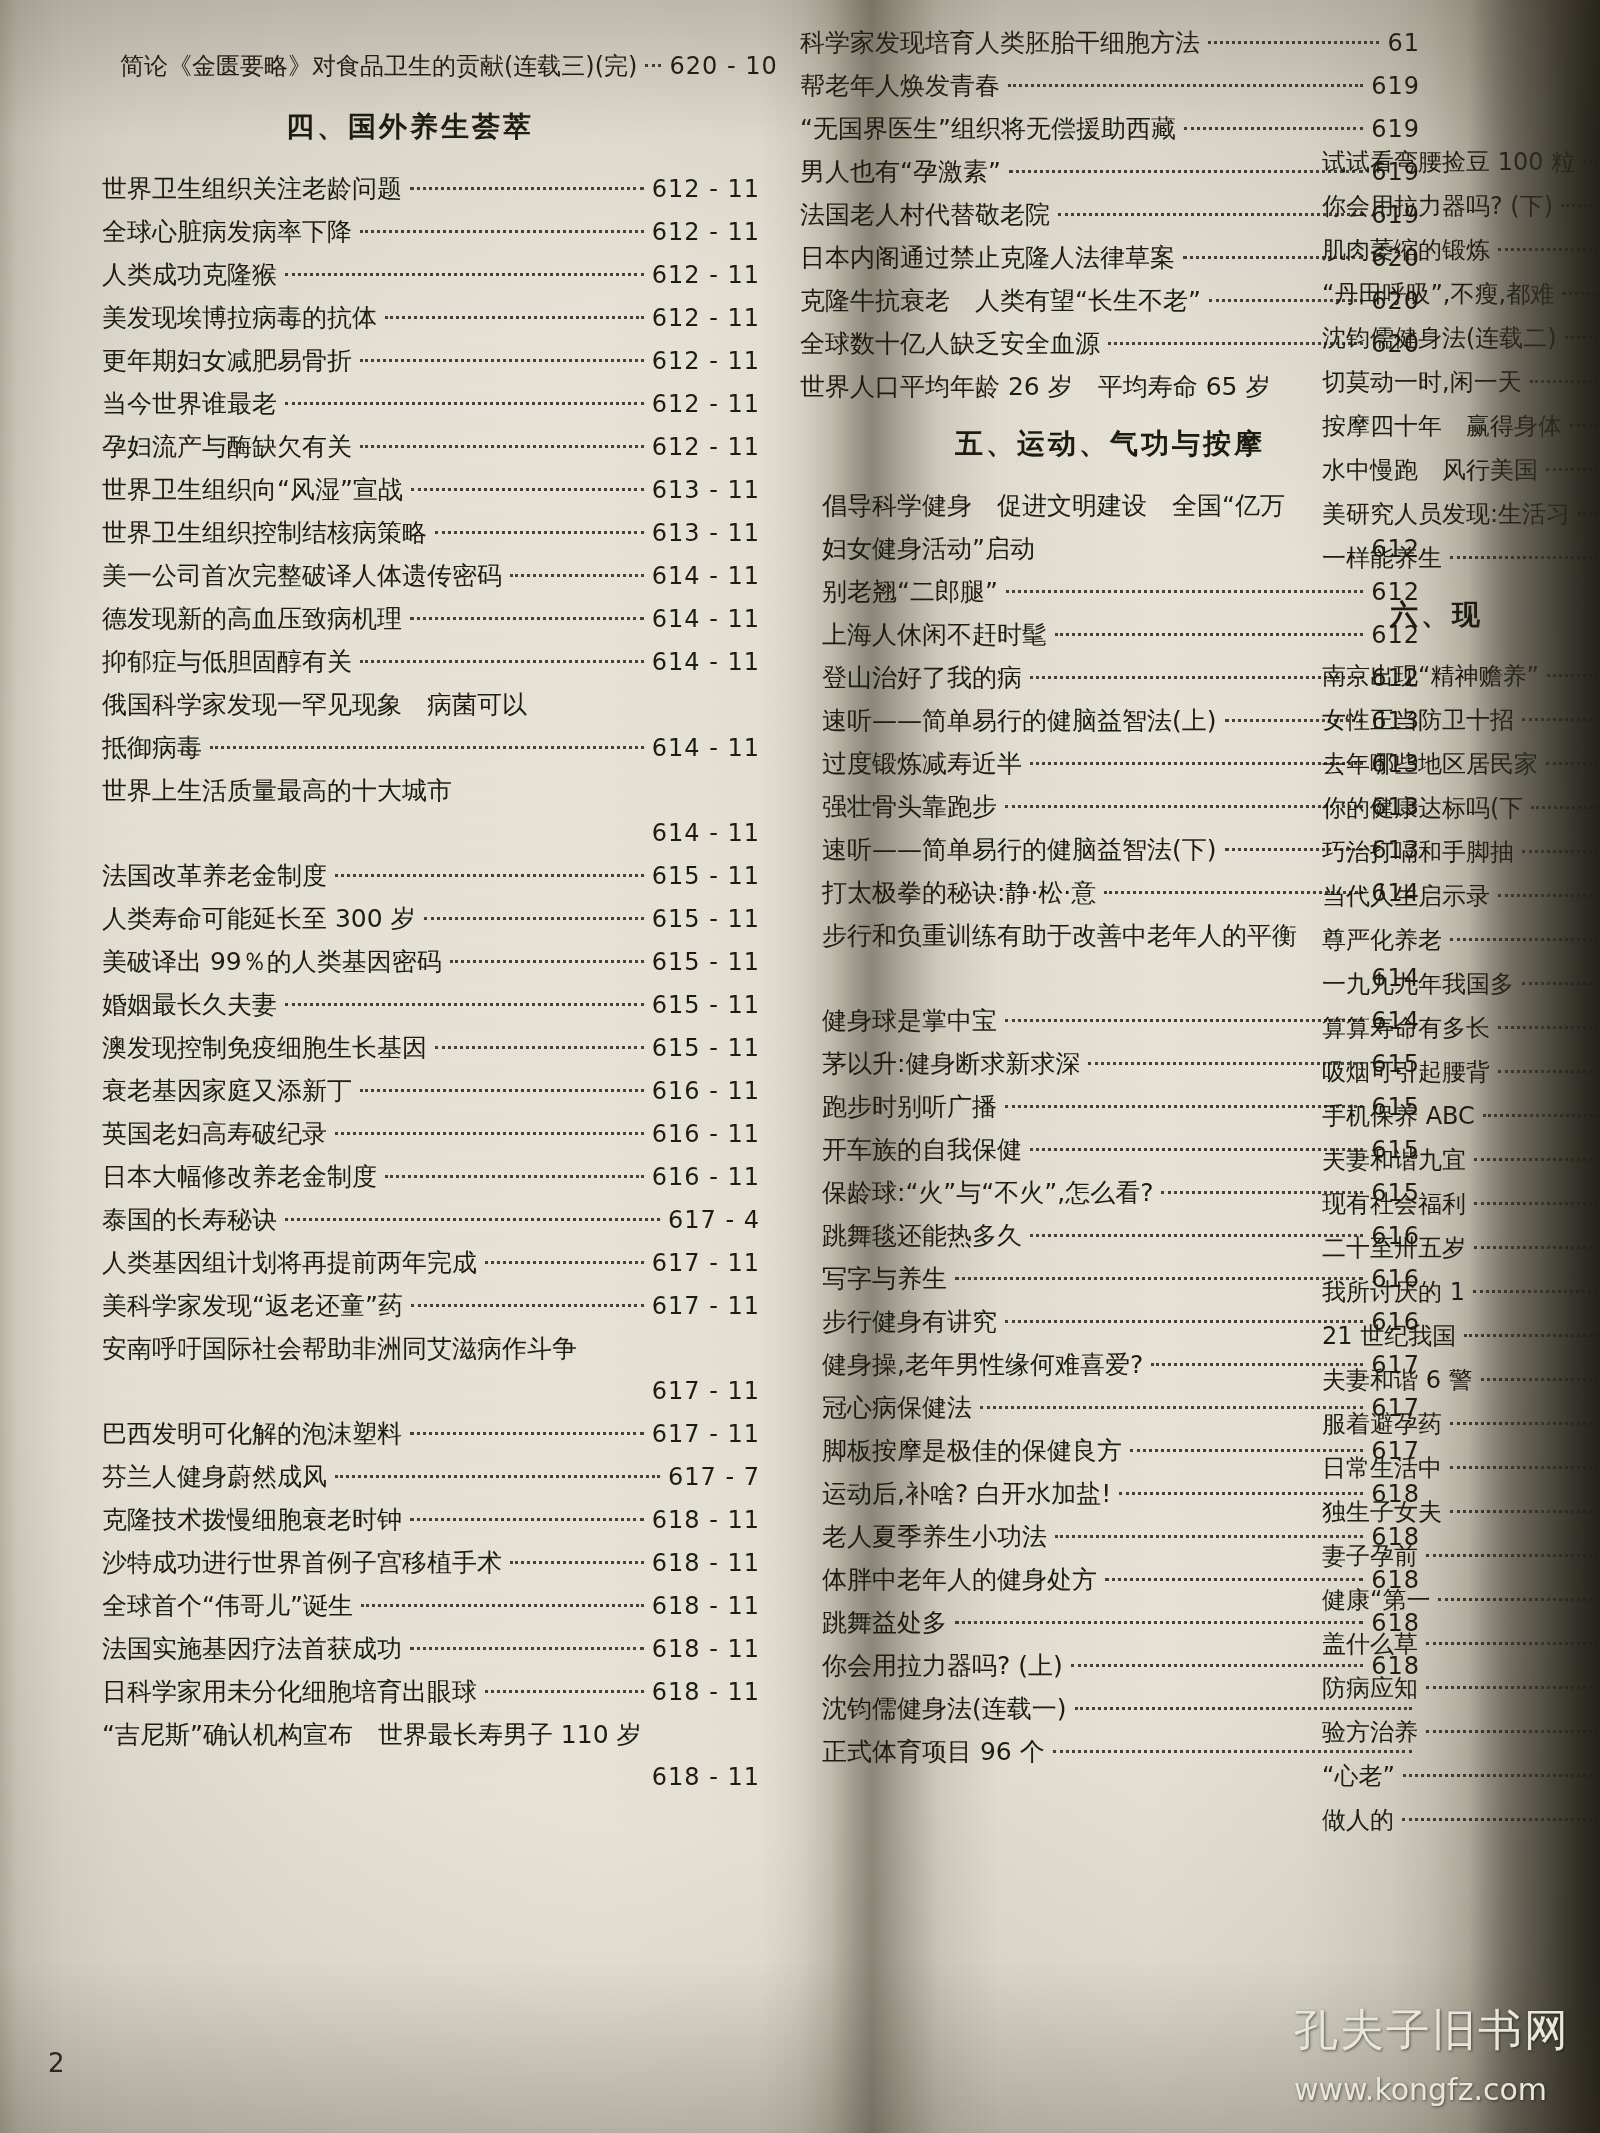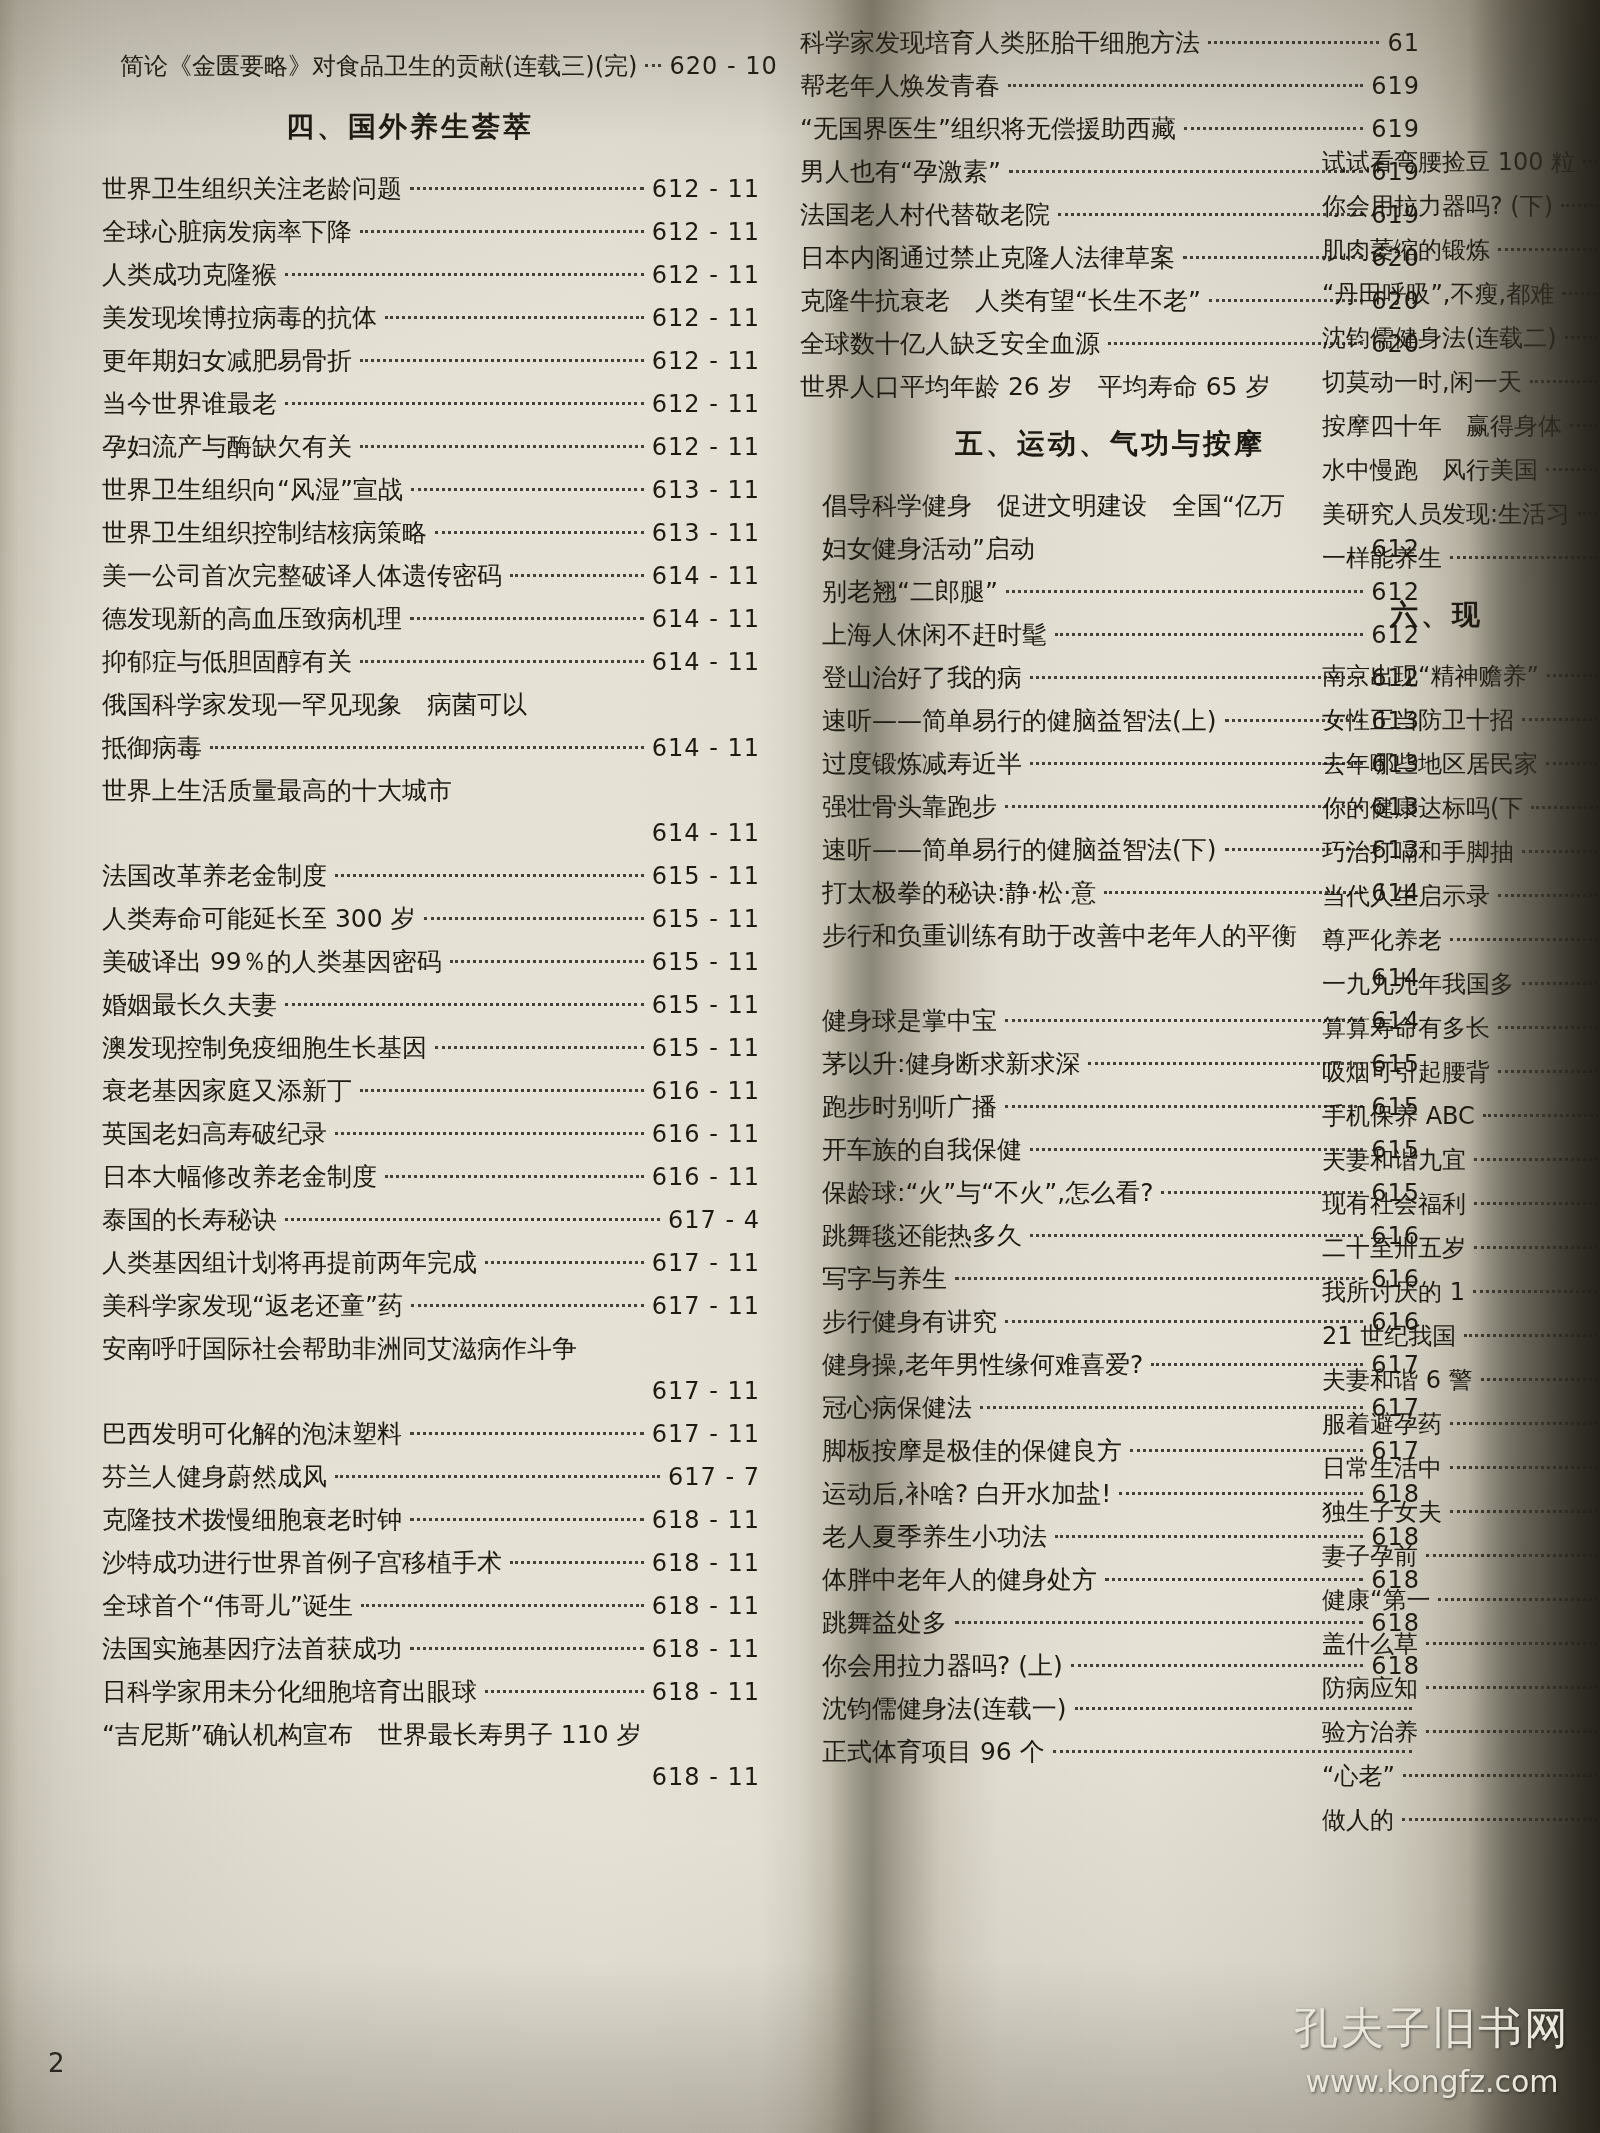--- a/index.html
+++ b/index.html
@@ -86,30 +86,30 @@
 
   
   .col-right .toc-line{margin-bottom:20px;font-size:24px;}
   .clip-fade{
     position:absolute;left:1468px;top:0;width:132px;height:2133px;
     background:linear-gradient(90deg, rgba(120,115,100,0) 0%, rgba(60,56,46,0.55) 55%, rgba(30,28,22,0.9) 100%);
     pointer-events:none;
   }
 
   .watermark{
-    position:absolute;right:30px;bottom:34px;
-    text-align:center;pointer-events:none;
+    position:absolute;right:30px;bottom:26px;
+    text-align:left;pointer-events:none;
   }
   .wm-cn{
     font-size:44px;color:#e9e6dc;
     text-shadow:1px 1px 3px rgba(0,0,0,.55);
     letter-spacing:2px;
   }
   .wm-url{
-    margin-top:6px;
+    margin-top:12px;
     font-size:30px;color:#e9e6dc;
     text-shadow:1px 1px 3px rgba(0,0,0,.55);
     font-family:"DejaVu Sans", sans-serif;
   }
 </style>
 </head>
 <body>
 
 <div class="photo"></div>
 

